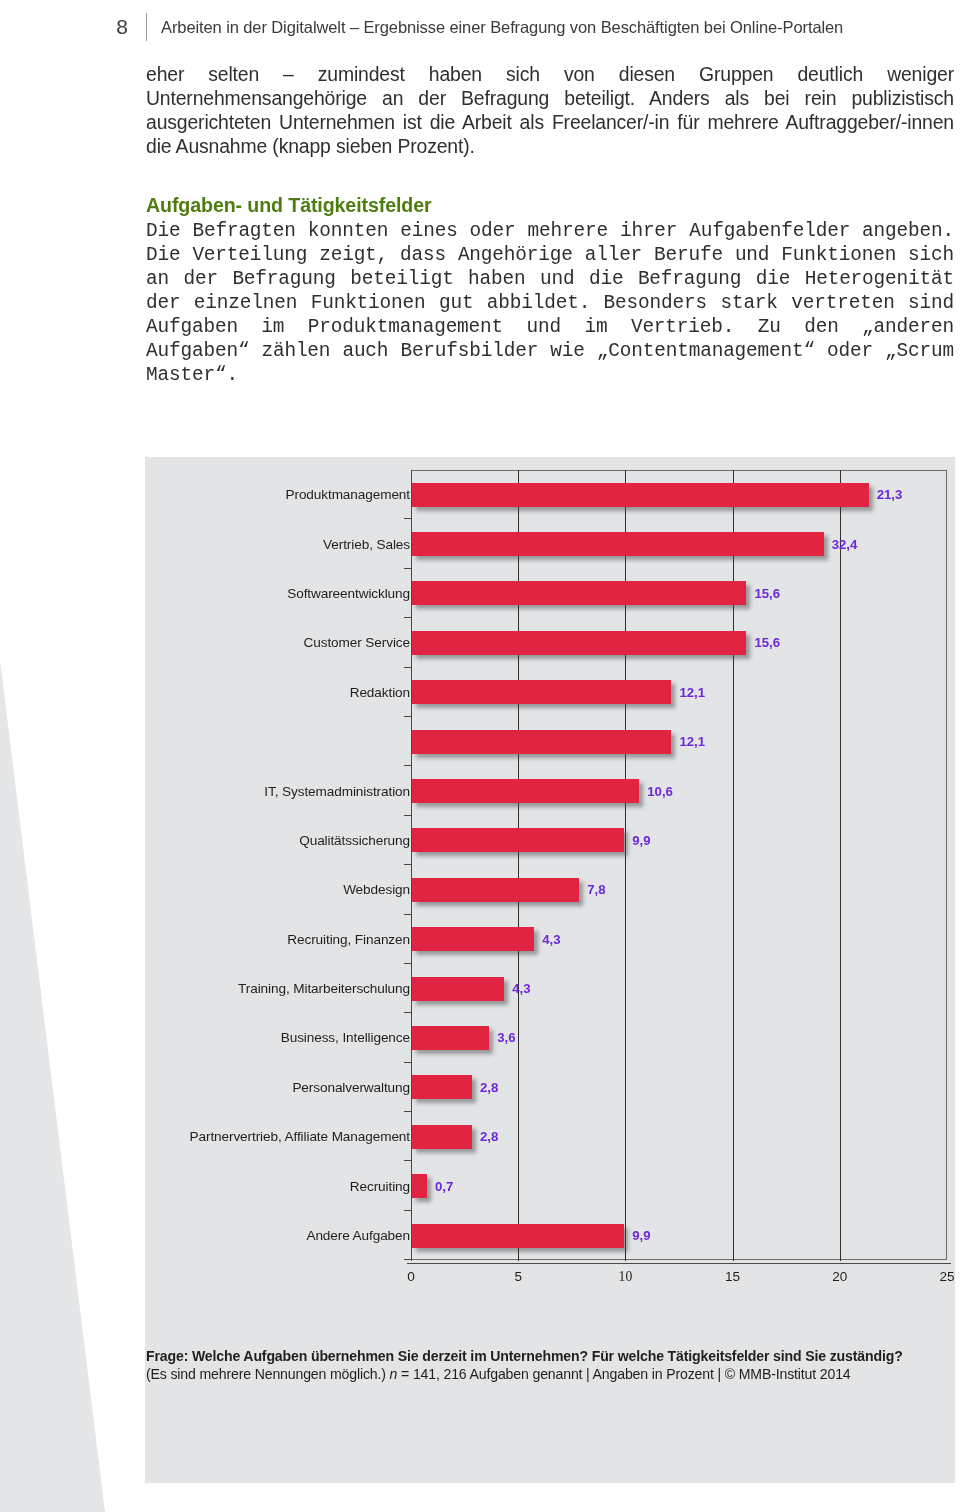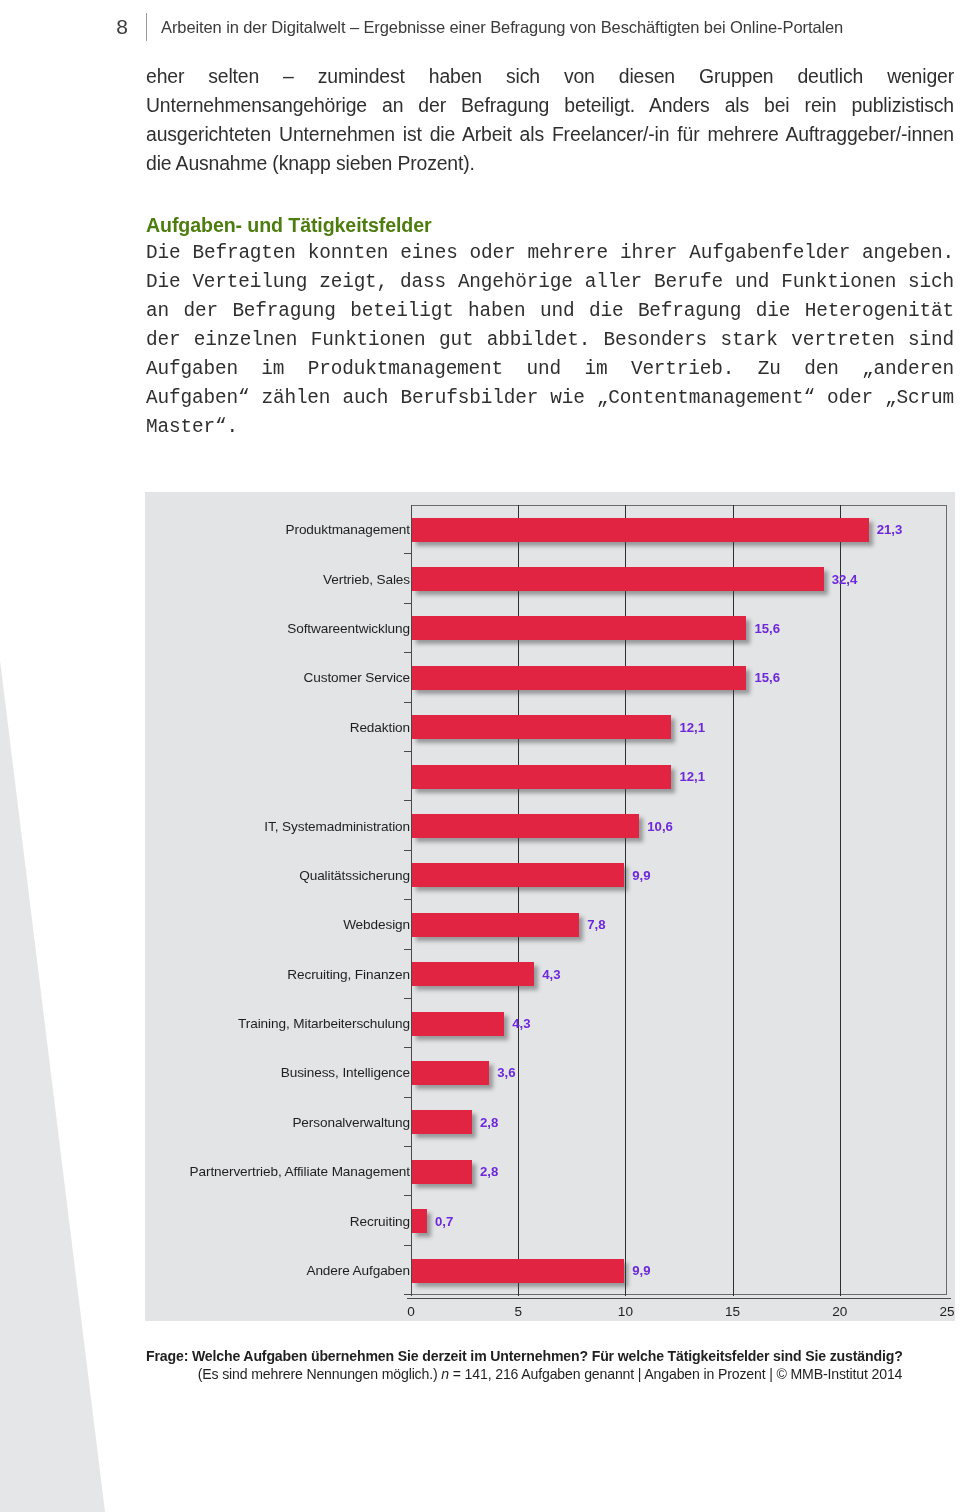--- a/index.html
+++ b/index.html
@@ -48,42 +48,42 @@
   }
   
   #body-col {
     position: absolute;
     left: 146px; top: 62px;
     width: 808px;
     z-index: 2;
   }
   .para {
     font-size: 19.4px;
-    line-height: 29px;
+    line-height: 24px;
     color: #2f2f2f;
     text-align: justify;
     text-justify: inter-word;
     letter-spacing: -0.15px;
   }
   .para.hyph { hyphens: manual; }
   #para-1 { margin-bottom: 0; }
   #section-head {
     font-size: 19.6px;
     font-weight: bold;
     color: #4d7c0f;
     margin-top: 36px;
     letter-spacing: -0.1px;
   }
   #para-2 { margin-top: 2px; font-family: Liberation Mono, monospace; }
 
   
   #chart-panel {
     position: absolute;
-    left: 145px; top: 492px;
-    width: 810px; height: 829px;
+    left: 145px; top: 457px;
+    width: 810px; height: 1026px;
     background: #e2e4e6;
     z-index: 2;
   }
   #plot-frame {
     position: absolute;
     left: 266px;   
     top: 13px;
     width: 536px;  
     height: 790px;
     border: 1px solid #6b6b6b;
@@ -184,21 +184,20 @@
     color: #1f1f1f;
     letter-spacing: -0.15px;
     white-space: nowrap;
   }
   #footnote-line2 {
     font-size: 14.1px;
     color: #1f1f1f;
     letter-spacing: -0.15px;
     margin-top: 2px;
     white-space: nowrap;
-    text-align: center;
   }
   #footnote-line2 .ital { font-style: italic; }
 </style>
 </head>
 <body>
 
 <div id="page">
 
   <div id="deco-wedge"></div>
 
@@ -349,21 +348,21 @@
           <div class="tick"></div>
           <div class="bar-wrap">
             <div class="bar" style="width: 212.256px; background: rgb(224, 36, 65);"></div>
             <div class="bar-value">9,9</div>
           </div>
         </div>
       </div>
     <div id="x-ticklabels">
         <div class="x-ticklabel" style="left: 266px;">0</div>
         <div class="x-ticklabel" style="left: 373.2px;">5</div>
-        <div class="x-ticklabel" style="left: 480.4px;">10</div>
+        <div class="x-ticklabel" style="left: 480.4px; font-family: Liberation Serif, serif;">10</div>
         <div class="x-ticklabel" style="left: 587.6px;">15</div>
         <div class="x-ticklabel" style="left: 694.8px;">20</div>
         <div class="x-ticklabel" style="left: 802px;">25</div>
       </div>
   </div>
 
   <div id="footnote">
     <div id="footnote-line1">Frage: Welche Aufgaben übernehmen Sie derzeit im Unternehmen? Für welche Tätigkeitsfelder sind Sie zuständig?</div>
     <div id="footnote-line2"><span>(Es sind mehrere Nennungen möglich.) </span><span class="ital">n</span><span> = 141, 216 Aufgaben genannt | Angaben in Prozent | © MMB-Institut 2014</span></div>
   </div>

